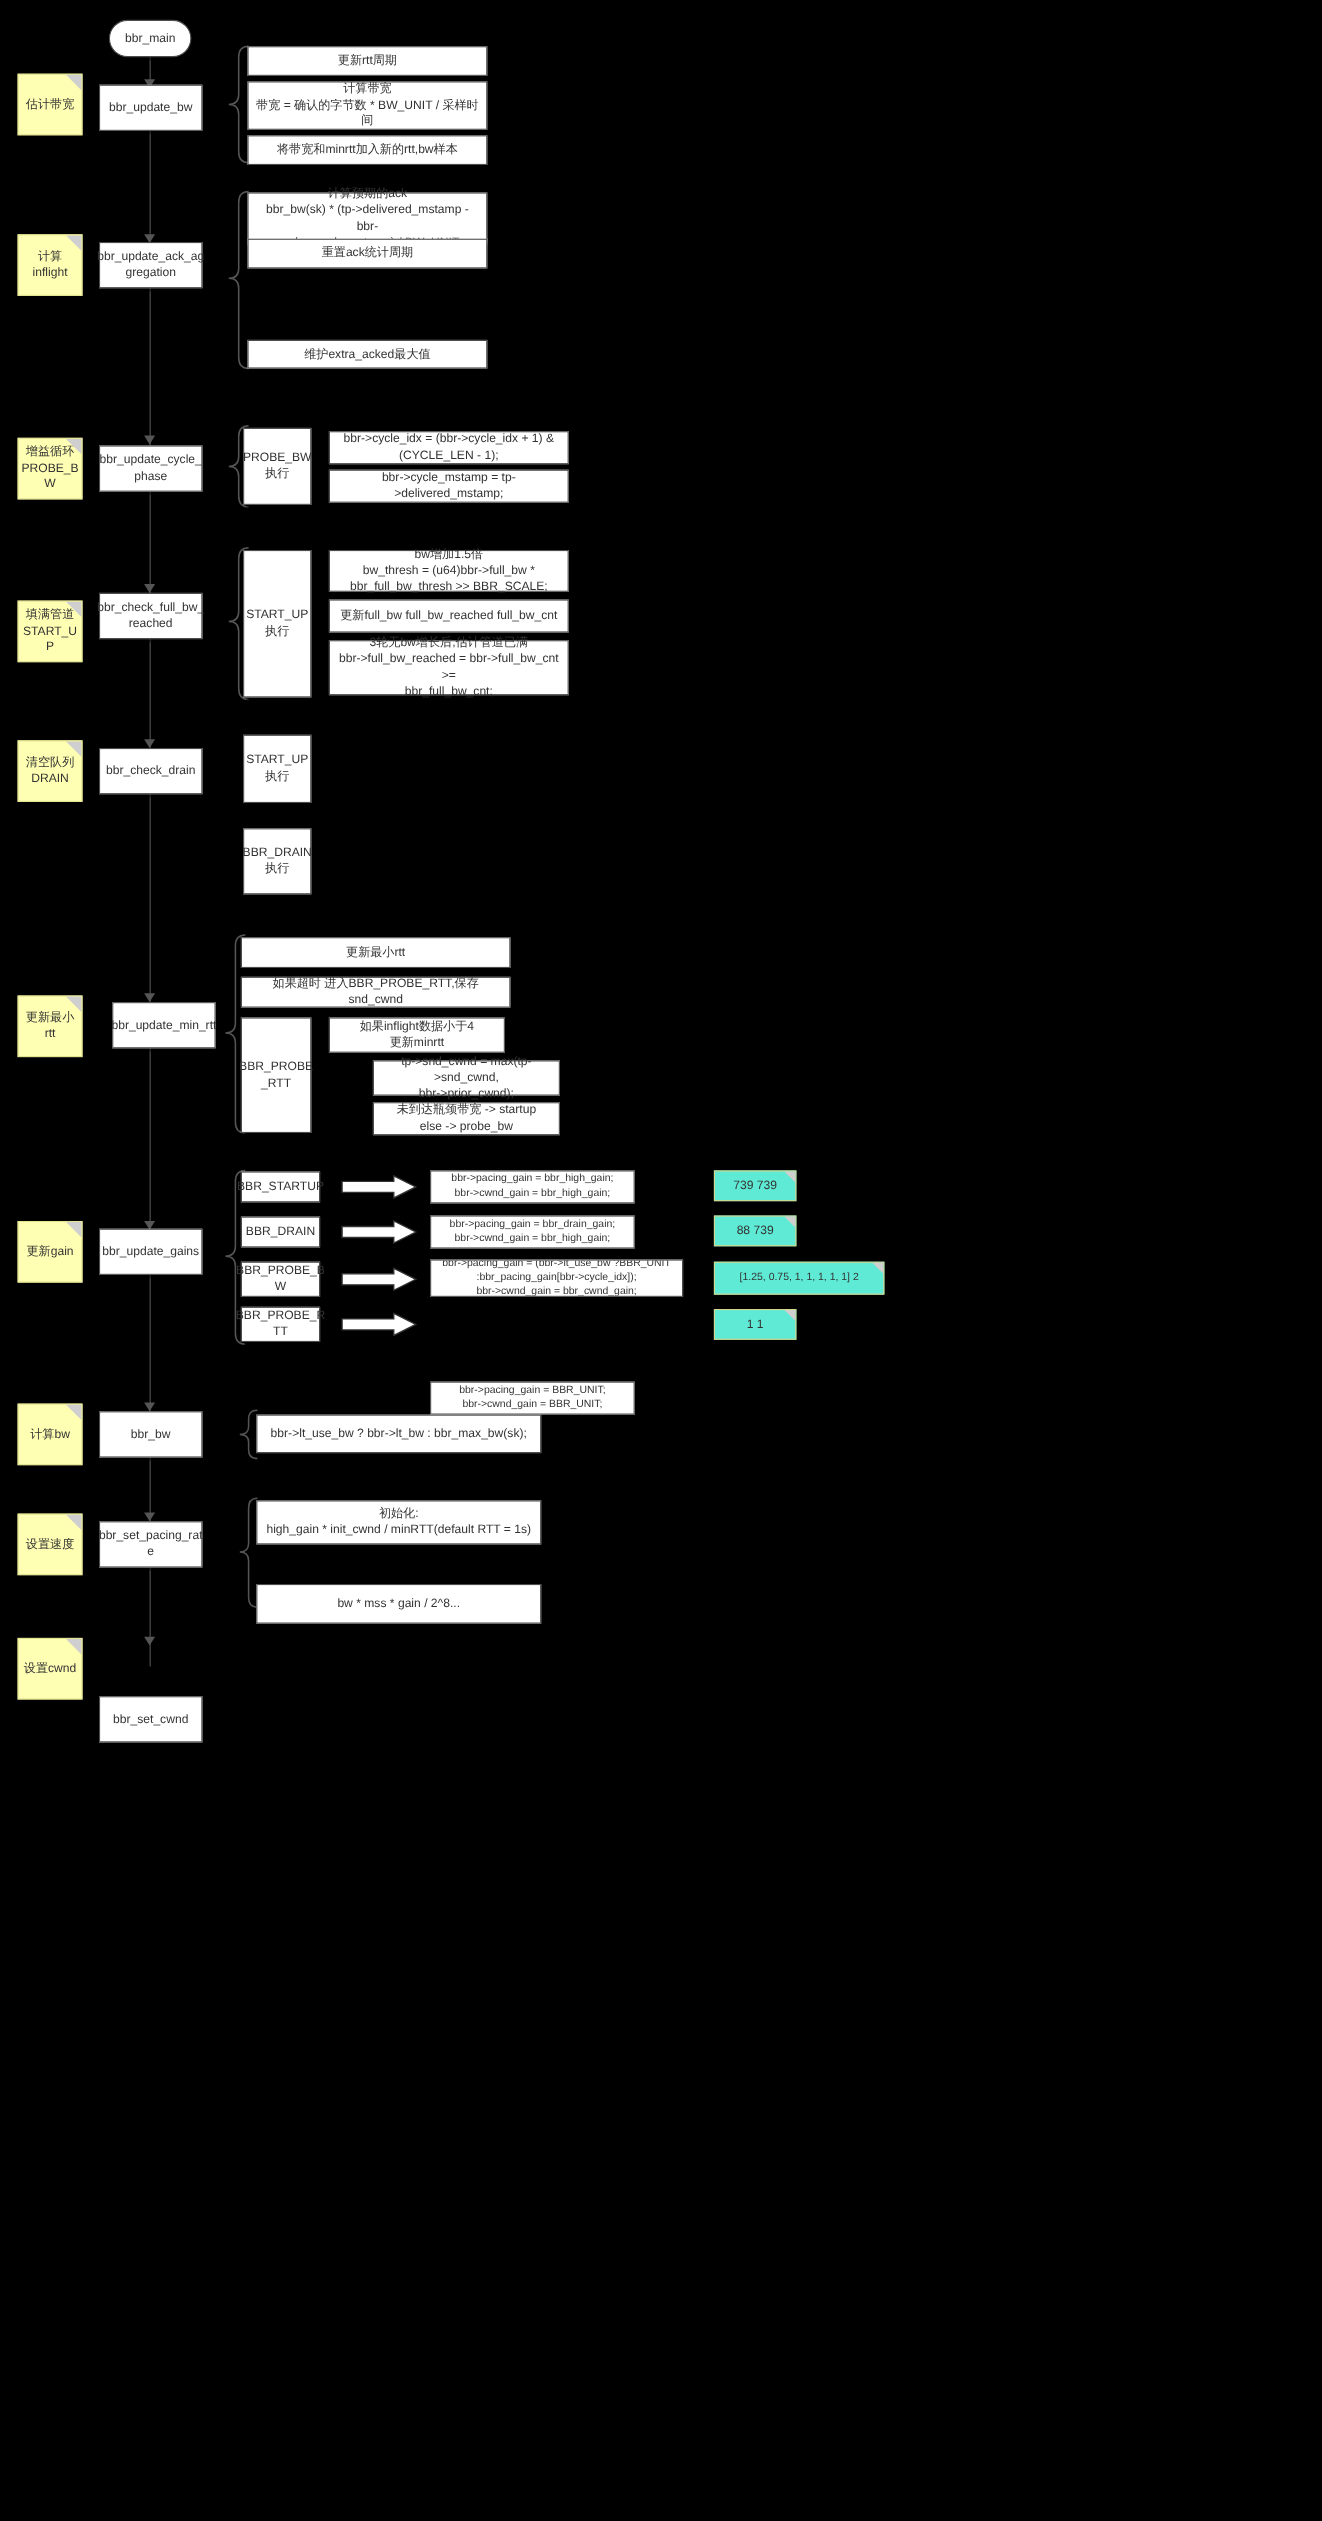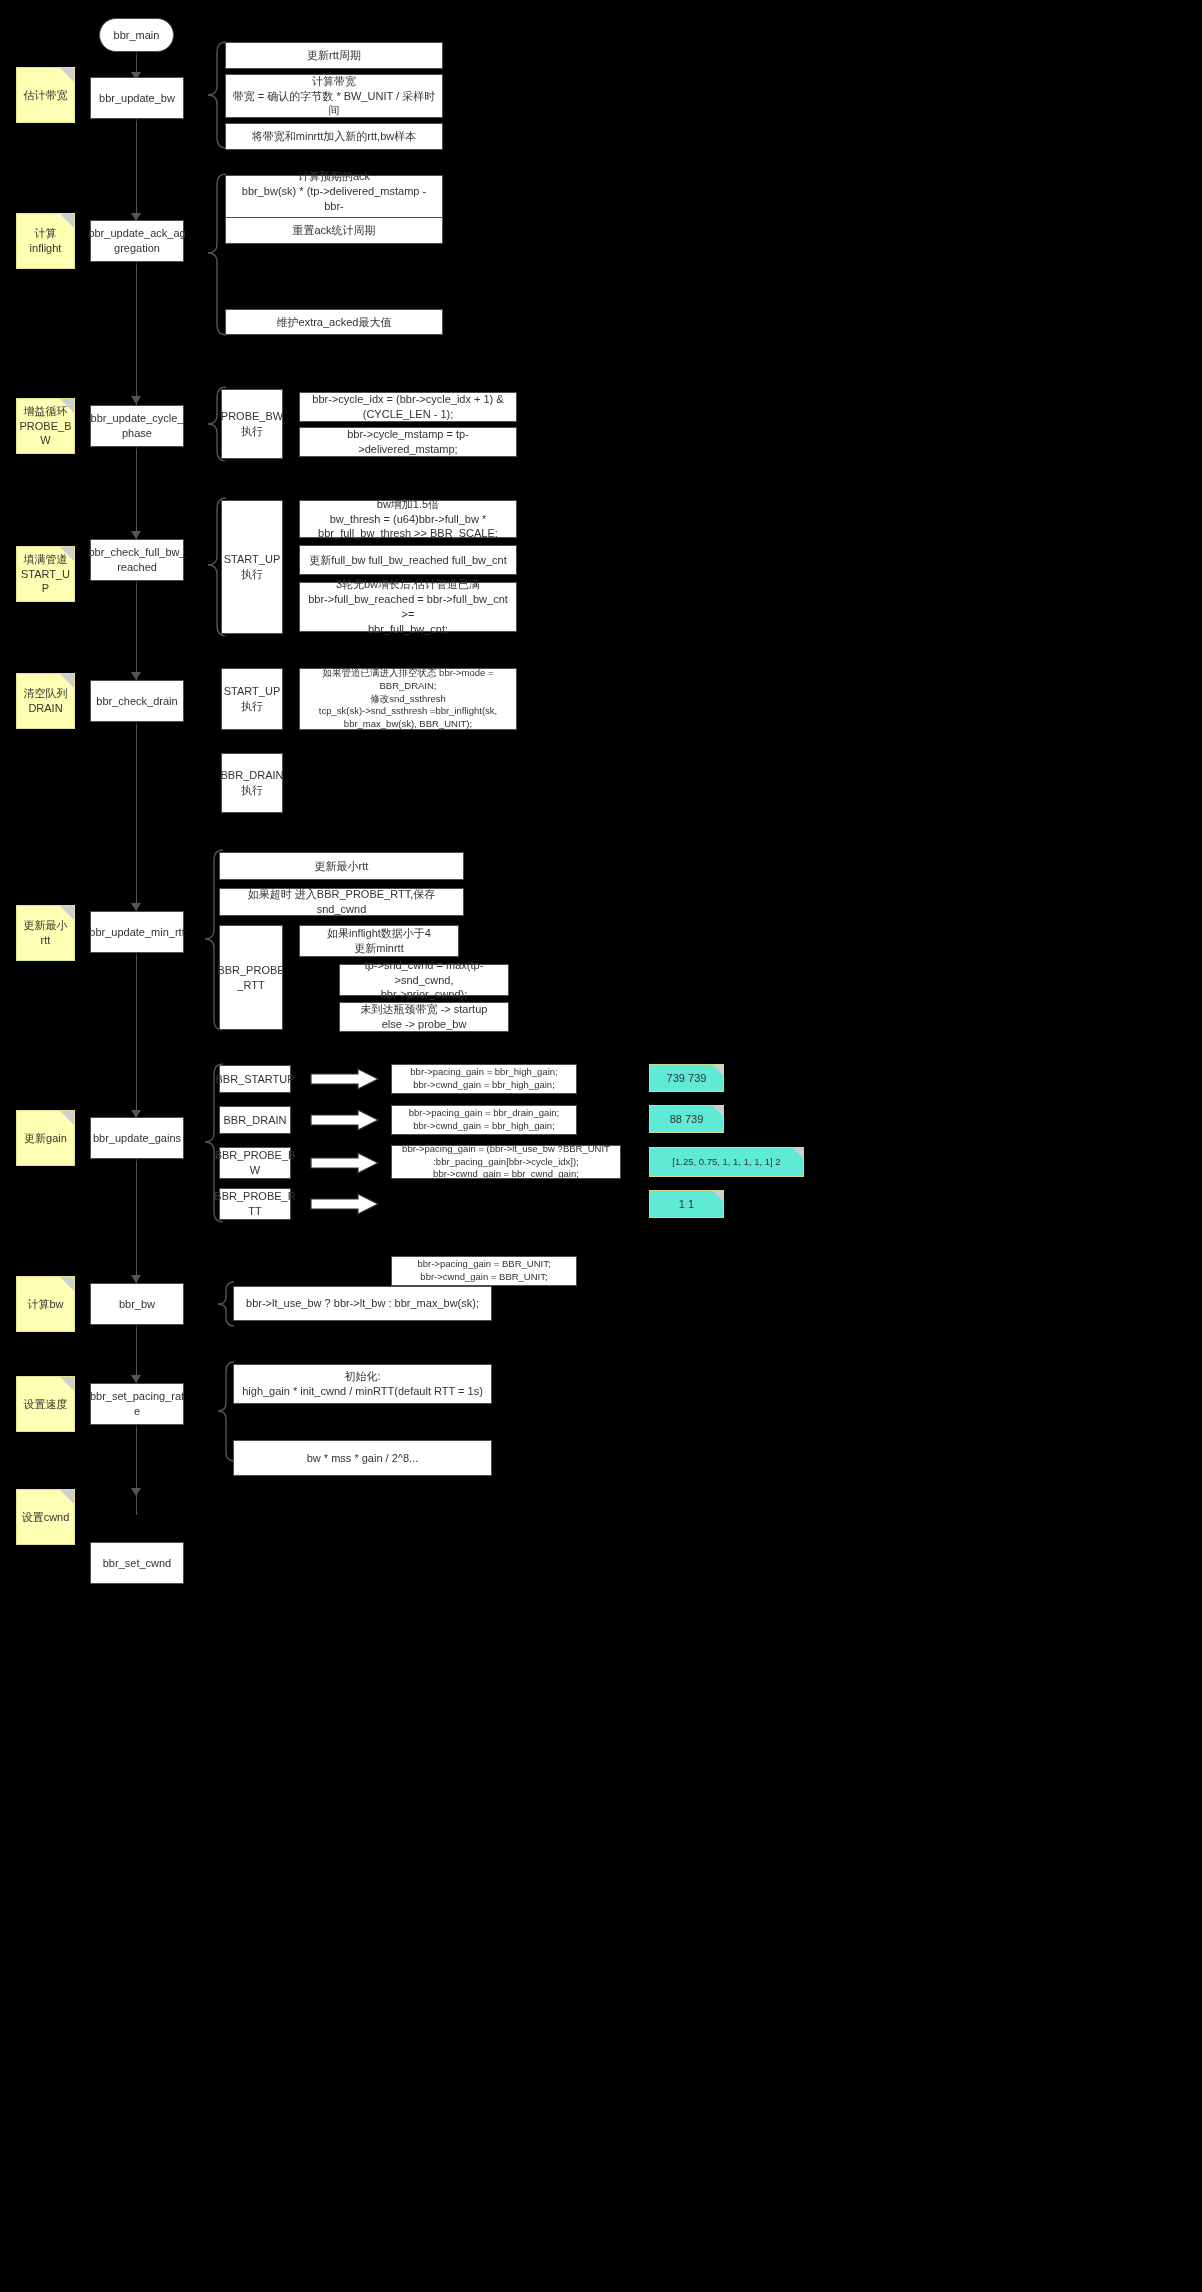--- a/index.html
+++ b/index.html
@@ -149,32 +149,27 @@
 bbr-&gt;full_bw_reached = bbr-&gt;full_bw_cnt &gt;=
 bbr_full_bw_cnt;</div>
 
   <div class="arrowhead" style="left:131px; top:672px;"></div>
   <div class="note" style="left:16px; top:673px; width:59px; height:56px;">清空队列
 DRAIN<span class="fold"></span></div>
   <div class="node" style="left:90px; top:680px; width:94px; height:42px;">bbr_check_drain</div>
 
   <div class="node" style="left:221px; top:668px; width:62px; height:62px;">START_UP
 执行</div>
-  <div class="node tiny" style="left:299px; top:668px; width:218px; height:62px;">如果管道已满进入排空状态  bbr-&gt;mode =
-BBR_DRAIN;
-修改snd_ssthresh
-tcp_sk(sk)-&gt;snd_ssthresh =bbr_inflight(sk,
-bbr_max_bw(sk), BBR_UNIT);</div>
   <div class="node" style="left:221px; top:753px; width:62px; height:60px;">BBR_DRAIN
 执行</div>
 
   <div class="arrowhead" style="left:131px; top:903px;"></div>
   <div class="note" style="left:16px; top:905px; width:59px; height:56px;">更新最小
 rtt<span class="fold"></span></div>
-  <div class="node" style="left:90px; top:911px; width:94px; height:42px;">bbr_update_min_rtt</div>
+  <div class="node" style="left:102px; top:911px; width:94px; height:42px;">bbr_update_min_rtt</div>
 
   <div class="brace" style="left:203px; top:848px;">
     <svg width="22" height="184" viewBox="0 0 22 184">
       <path d="M20 2 Q11 2 11 12 L11 82 Q11 91 2 91 Q11 91 11 100 L11 172 Q11 182 20 182" fill="none" stroke="#555" stroke-width="1.4"></path>
     </svg>
   </div>
   <div class="node" style="left:219px; top:852px; width:245px; height:28px;">更新最小rtt</div>
   <div class="node" style="left:219px; top:888px; width:245px; height:28px;">如果超时 进入BBR_PROBE_RTT,保存snd_cwnd</div>
   <div class="node" style="left:219px; top:925px; width:64px; height:105px;">BBR_PROBE
 _RTT</div>

